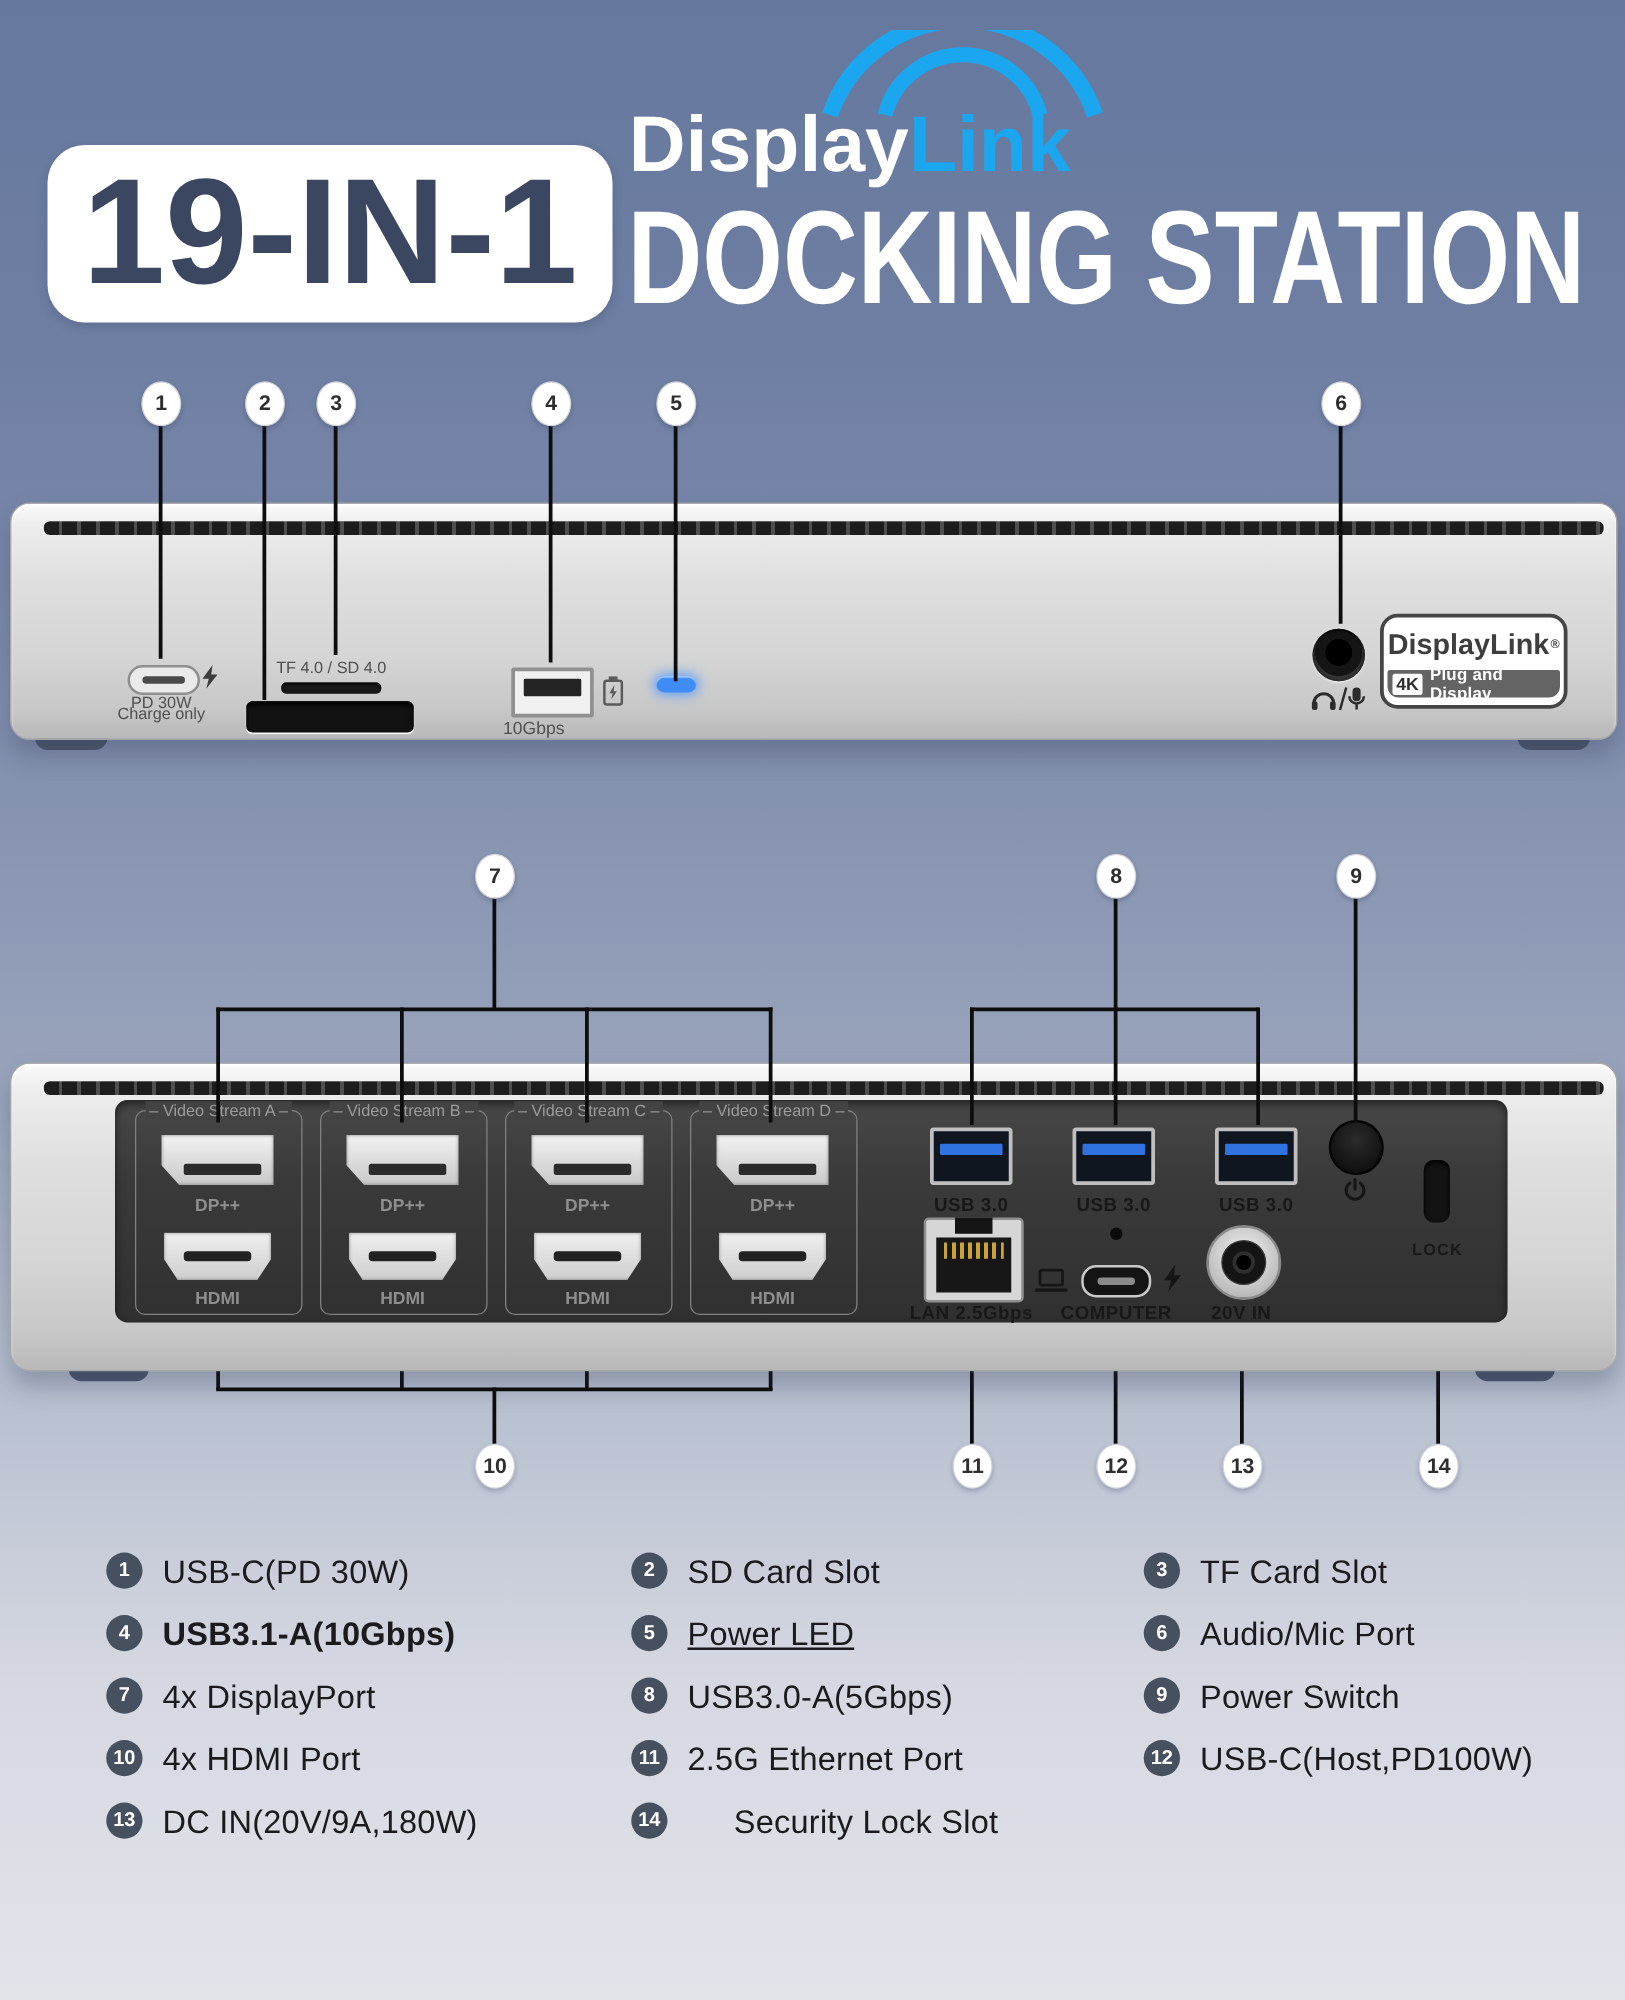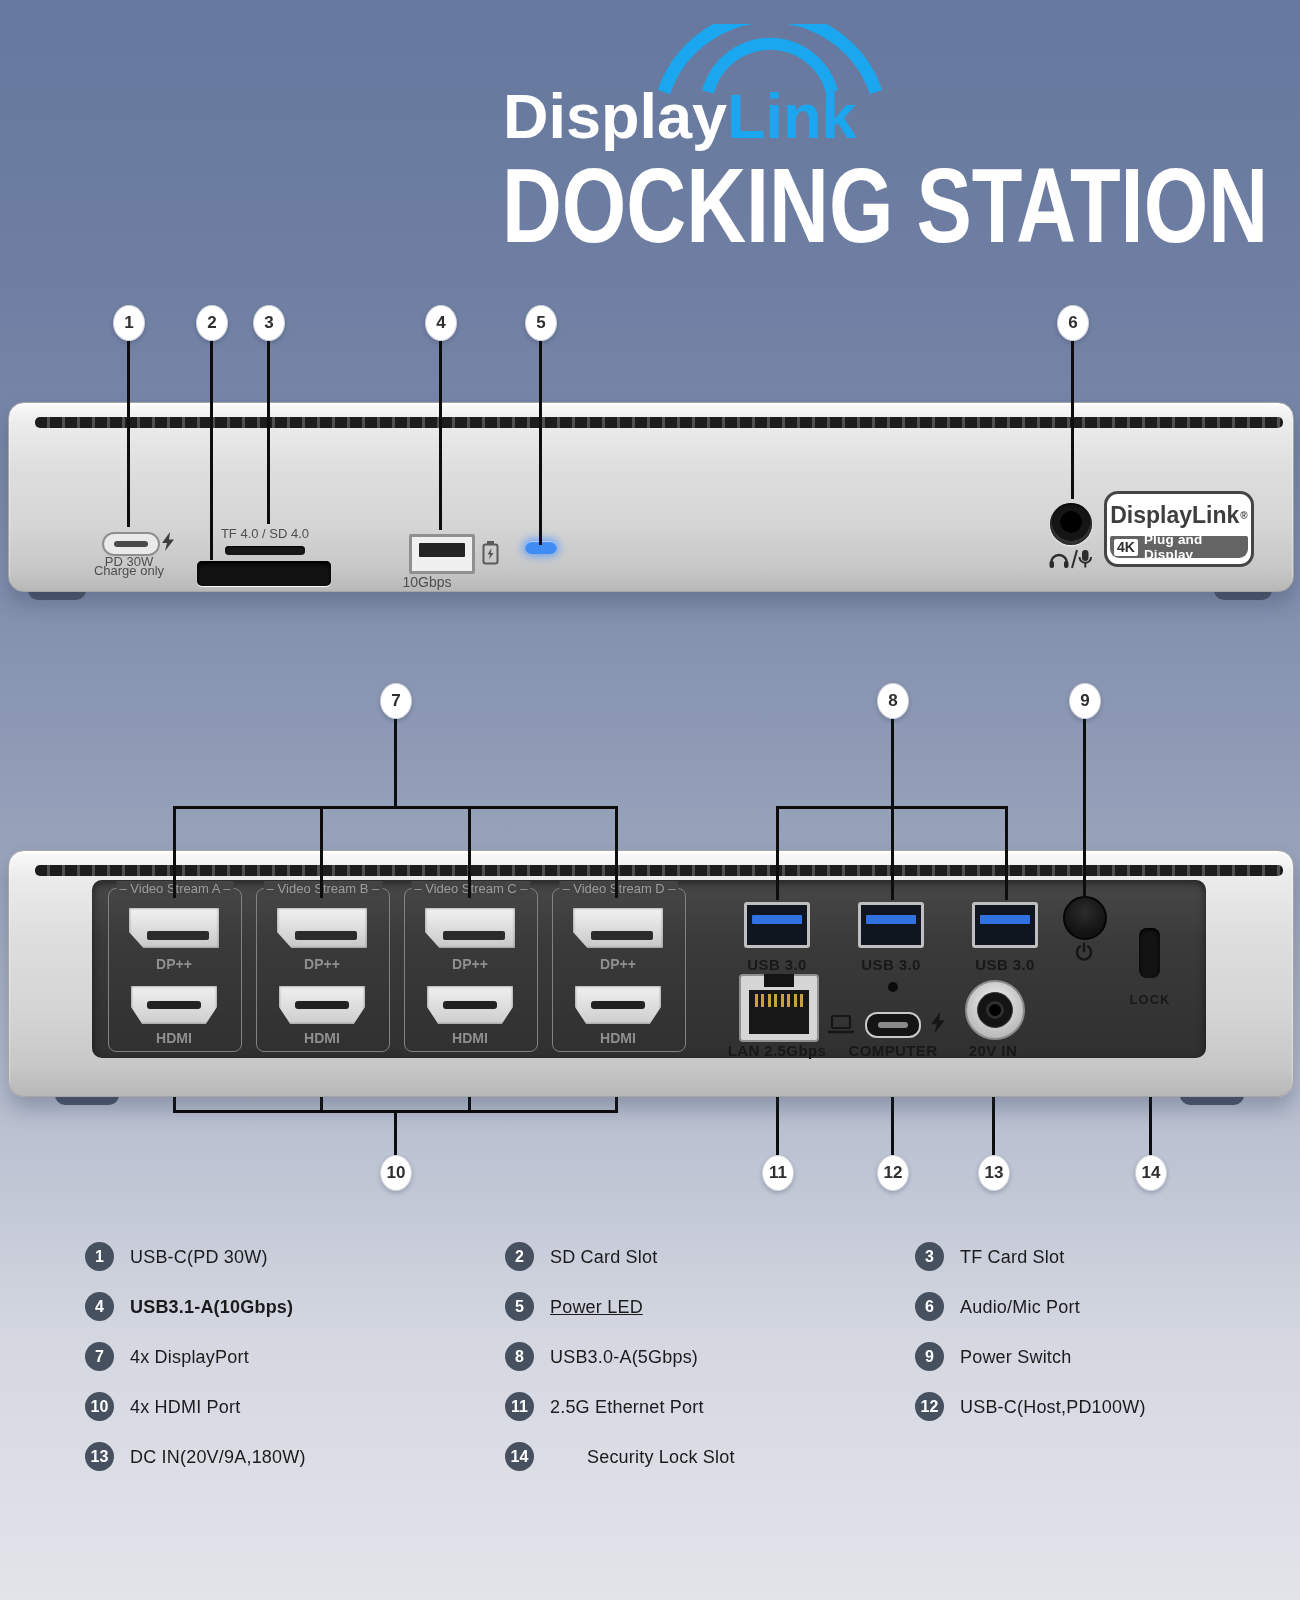--- a/index.html
+++ b/index.html
@@ -73,36 +73,41 @@
     display:flex;align-items:center;justify-content:center;}
   .usbc-dark .usbc-inner{background:#8a8a8a;}
   .dcjack{position:absolute;width:56px;height:56px;border-radius:50%;border:2px solid #8a8a8a;
     background:radial-gradient(circle at 50% 40%,#f4f4f4,#b5b5b5 80%);}
   .dcjack .in1{position:absolute;left:50%;top:50%;transform:translate(-50%,-50%);width:34px;height:34px;border-radius:50%;background:#141414;border:1px solid #3a3a3a;}
   .dcjack .in2{position:absolute;left:50%;top:50%;transform:translate(-50%,-50%);width:12px;height:12px;border-radius:50%;background:#000;border:3px solid #2f2f2f;}
   .hole{position:absolute;width:10px;height:10px;border-radius:50%;background:#0b0b0b;}
   
   .leg-badge{position:absolute;width:29px;height:29px;border-radius:50%;background:#47505f;color:#fff;
     display:flex;align-items:center;justify-content:center;font-size:16px;font-weight:700;}
-  .leg-text{position:absolute;height:30px;line-height:30px;font-size:18px;color:#1b1b1d;letter-spacing:.2px;white-space:nowrap;}
+  .leg-text{position:absolute;height:30px;line-height:30px;font-size:26px;color:#1b1b1d;letter-spacing:.2px;white-space:nowrap;}
 </style>
 </head>
 <body>
 
 <div class="canvas">
 
   <svg class="abs" style="left:648px;top:24px;" width="244" height="70" viewBox="0 0 244 70">
     <path d="M16,68 A112,112 0 0 1 228,68" fill="none" stroke="#1ba7f0" stroke-width="13"></path>
     <path d="M60,68 A64,64 0 0 1 184,68" fill="none" stroke="#1ba7f0" stroke-width="12"></path>
   </svg>
 
   <div class="brand">
     <span class="w">Display</span><span class="b">Link</span>
   </div>
 
+  <div class="badge19">
+    <svg width="452" height="142" viewBox="0 0 452 142">
+      <text x="226" y="110" text-anchor="middle" font-family="Liberation Sans, sans-serif" font-size="120" font-weight="bold" fill="#3b4660" textLength="396" lengthAdjust="spacingAndGlyphs">19-IN-1</text>
+    </svg>
+  </div>
 
   <svg class="abs" style="left:500px;top:146px;" width="772" height="110" viewBox="0 0 772 110">
     <text x="2" y="96" font-family="Liberation Sans, sans-serif" font-size="106" font-weight="bold" fill="#ffffff" textLength="766" lengthAdjust="spacingAndGlyphs">DOCKING STATION</text>
   </svg>
 
   <div class="co-circle" style="left:113px;top:305px;">
       <span>1</span>
     </div>
   <div class="co-circle" style="left:196px;top:305px;">
       <span>2</span>

